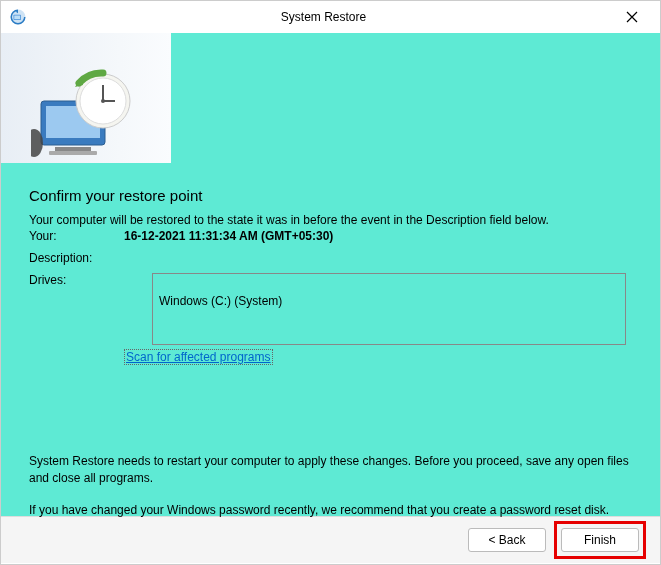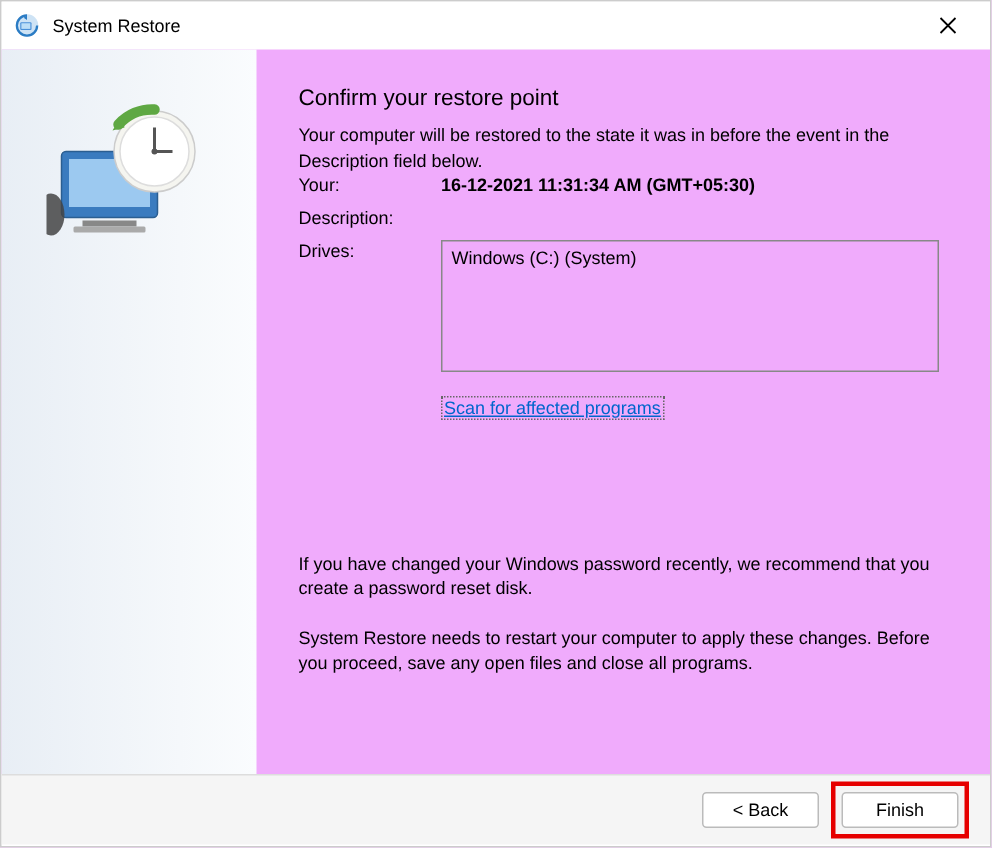--- a/index.html
+++ b/index.html
@@ -15,31 +15,32 @@
     .titlebar {
       height: 32px;
       display: flex;
       align-items: center;
       padding: 0 8px;
       background: #fff;
     }
     .titlebar .icon {
       width: 18px; height: 18px; margin-right: 8px;
     }
-    .titlebar .title { font-size: 12px; flex: 1; }
+    .titlebar .title { font-size: 12px; flex: 1; text-align: center; }
     .close-btn {
       width: 40px; height: 28px;
       display: flex; align-items: center; justify-content: center;
       cursor: pointer;
     }
     .close-btn svg { width: 12px; height: 12px; }
     .content {
       display: flex;
       height: 483px;
-      background: #f0abfc;
+      background: #5eead4;
+      flex-direction: column;
     }
     .left-panel {
       width: 170px;
       background: linear-gradient(to right, #e8eef5 0%, #f5f8fb 70%, #fafcfe 100%);
       padding-top: 30px;
       display: flex;
       justify-content: center;
       align-items: flex-start;
     }
     .restore-icon {
@@ -64,32 +65,33 @@
       display: flex;
       margin-bottom: 8px;
       font-size: 12px;
     }
     .field-label { width: 95px; }
     .field-value { flex: 1; font-weight: bold; }
     .drives-row {
       display: flex;
       margin-top: 4px;
       font-size: 12px;
+      gap: 28px;
     }
     .drives-box {
       flex: 1;
       border: 1px solid #888;
-      height: 88px;
-      padding: 4px 6px;
+      height: 72px;
+      padding: 20px 6px;
       font-size: 12px;
       margin-right: 6px;
     }
     .scan-link-wrap {
       margin-left: 95px;
-      margin-top: 16px;
+      margin-top: 4px;
     }
     .scan-link {
       color: #0066cc;
       text-decoration: underline;
       font-size: 12px;
       cursor: pointer;
       border: 1px dotted #666;
       padding: 0 1px;
       display: inline-block;
     }
@@ -182,22 +184,22 @@
       <div class="drives-box">
         <div>Windows (C:) (System)</div>
       </div>
     </div>
 
     <div class="scan-link-wrap">
       <a class="scan-link">Scan for affected programs</a>
     </div>
 
     <div class="info-block">
+      <p>System Restore needs to restart your computer to apply these changes. Before you proceed, save any open files and close all programs.</p>
       <p>If you have changed your Windows password recently, we recommend that you create a password reset disk.</p>
-      <p>System Restore needs to restart your computer to apply these changes. Before you proceed, save any open files and close all programs.</p>
     </div>
   </div>
 </div>
 
 <div class="footer">
   <button class="btn">&lt; Back</button>
   <span class="finish-wrap">
     <button class="btn">Finish</button>
   </span>
 </div>

